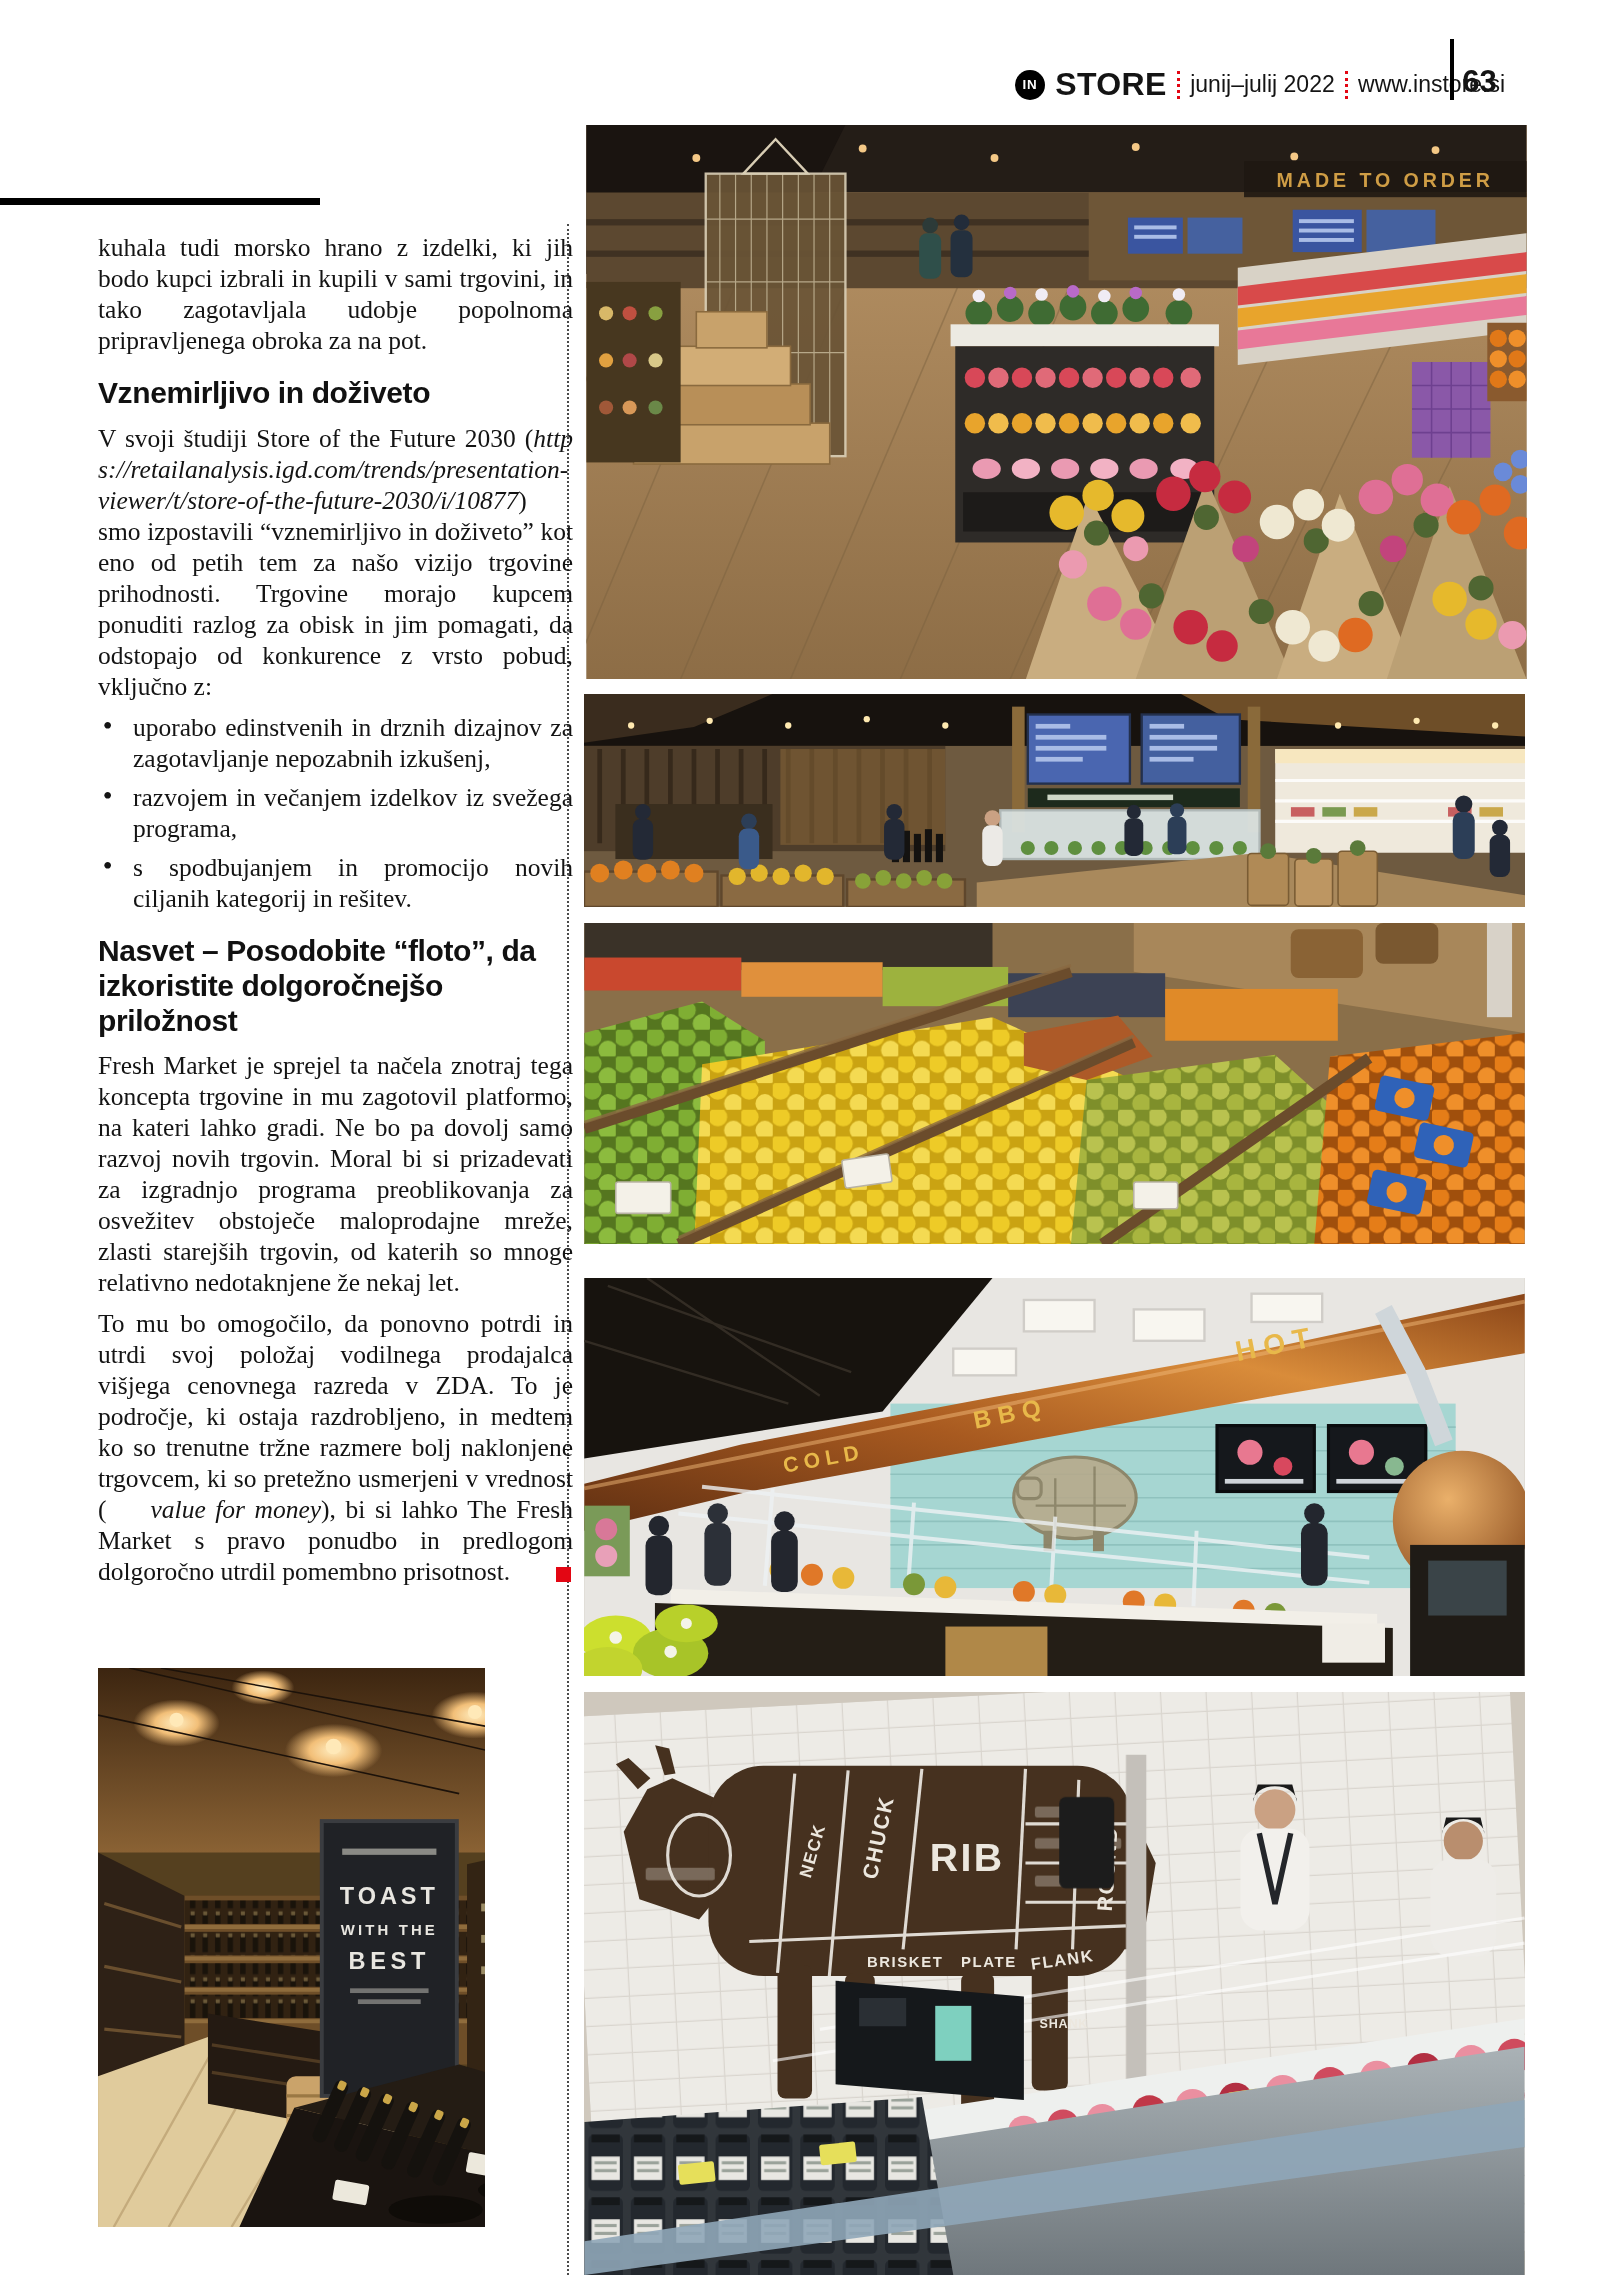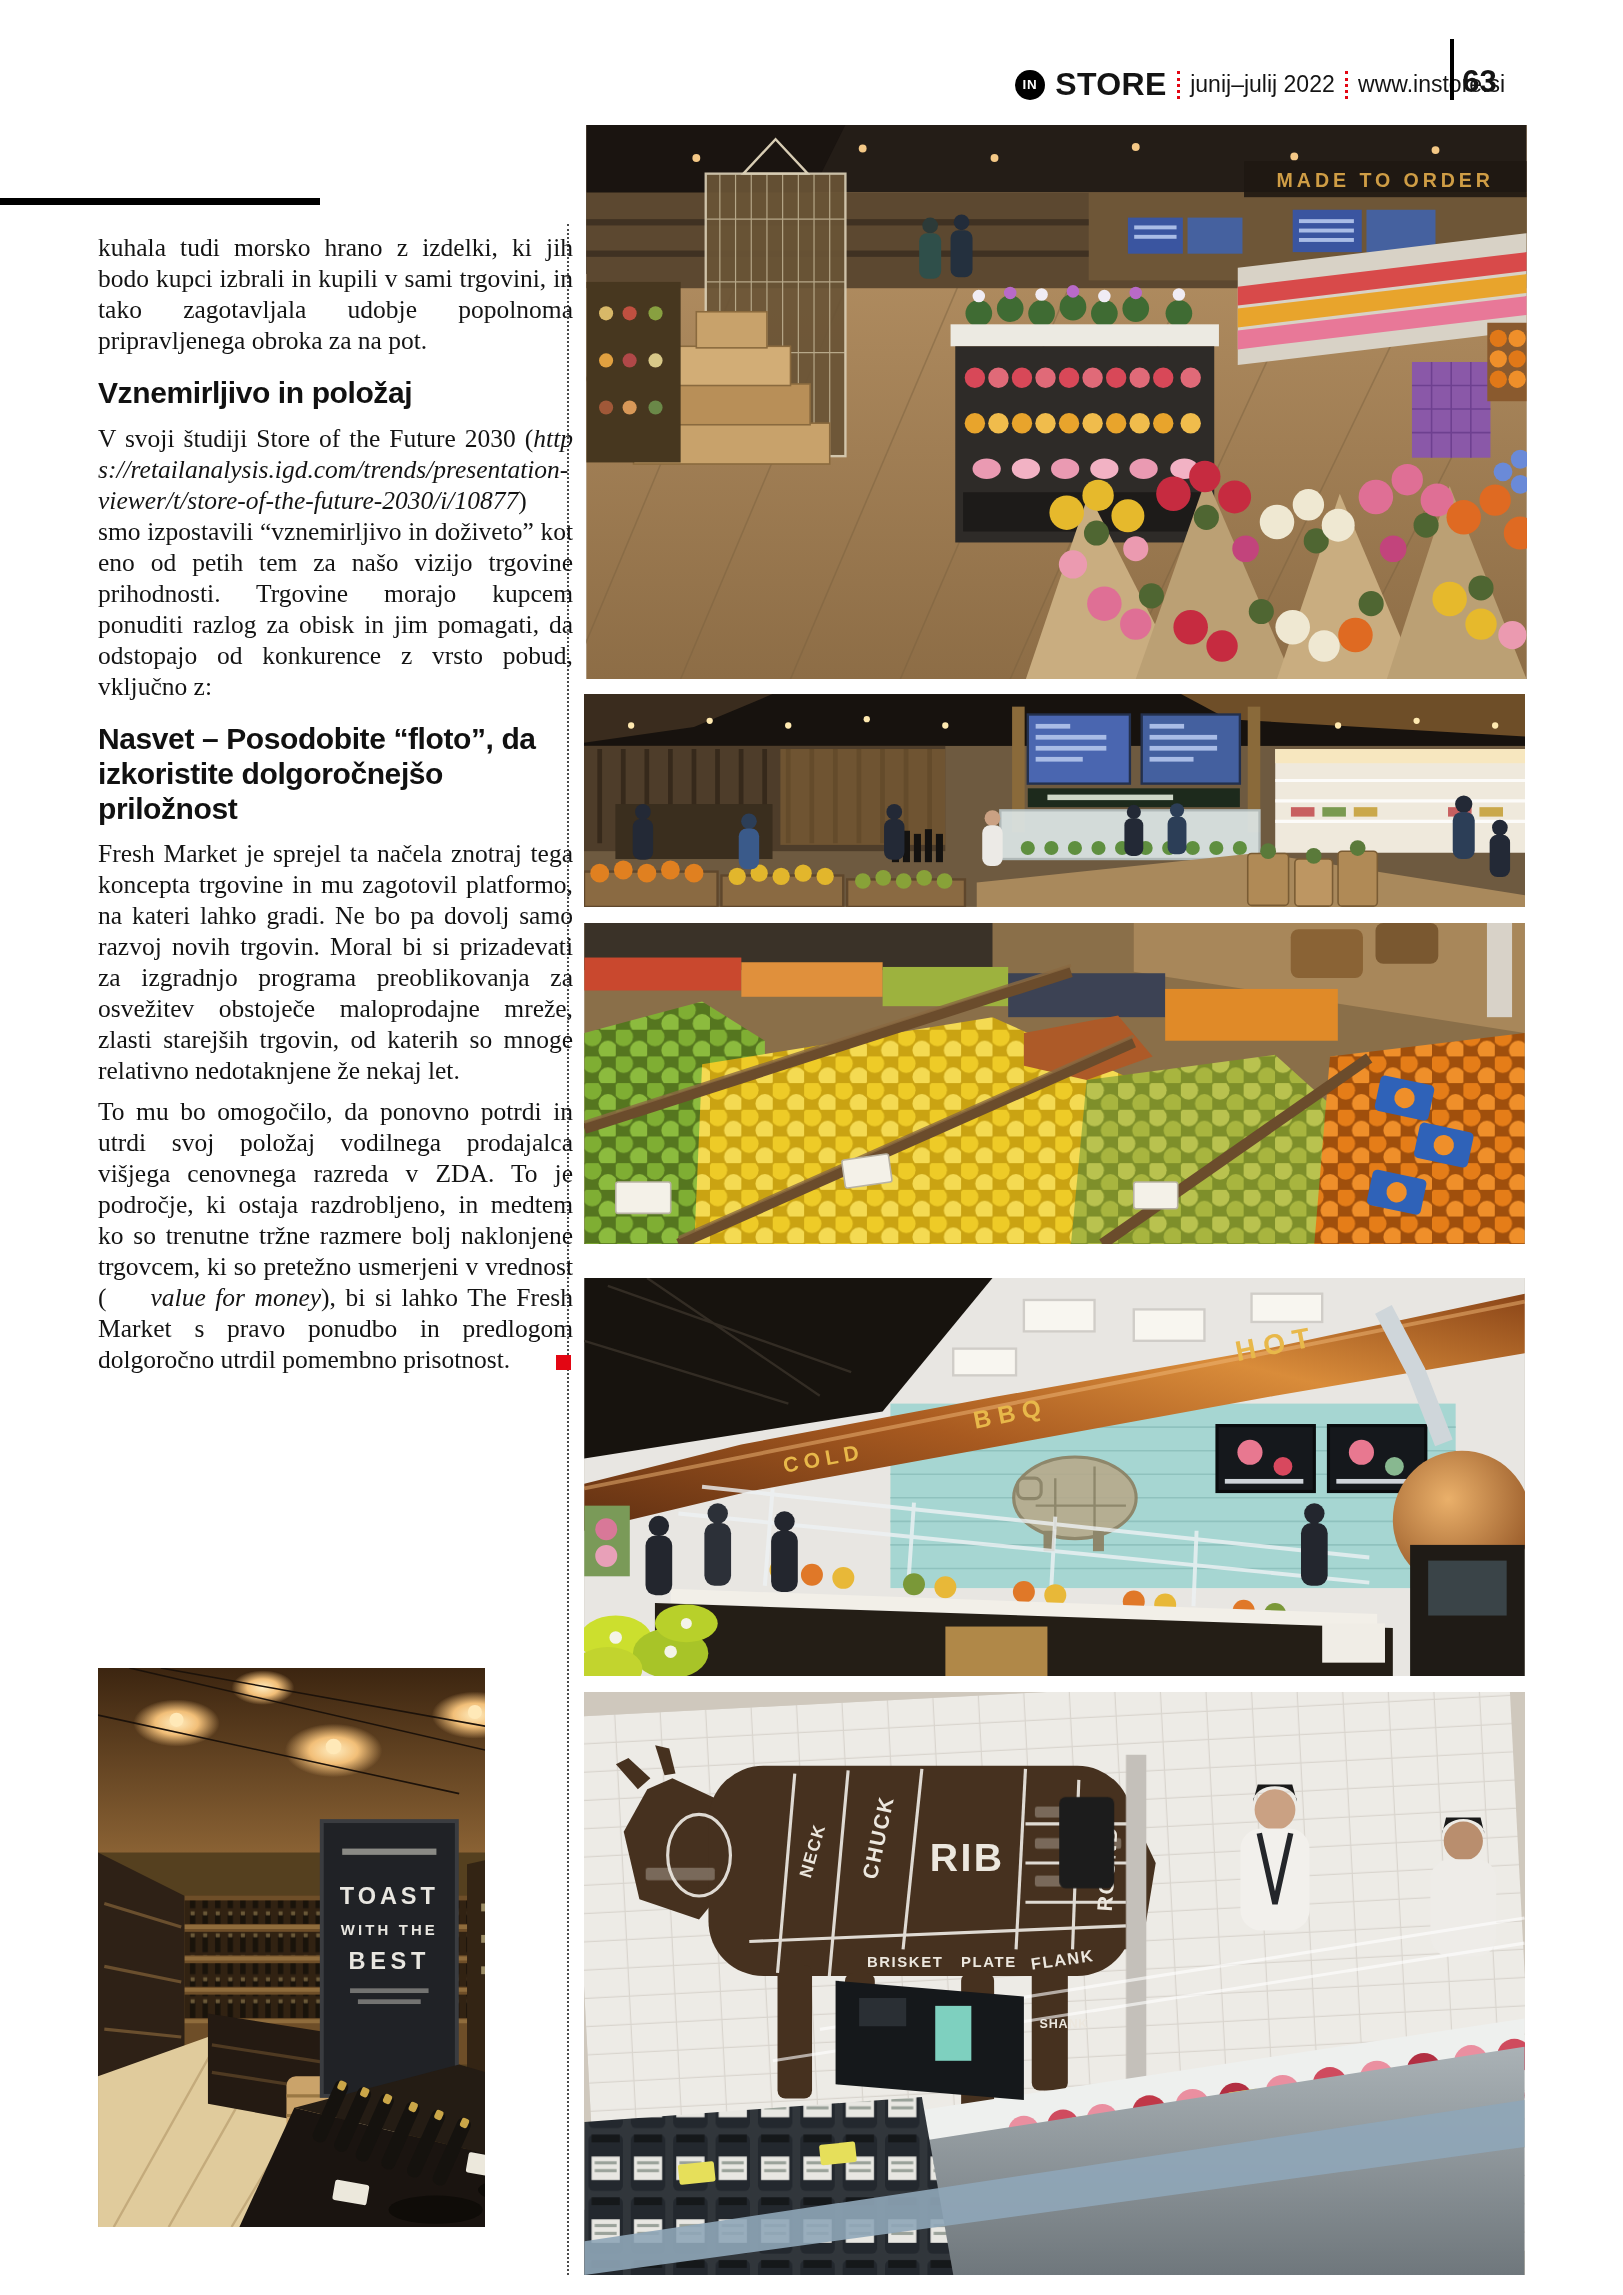--- a/index.html
+++ b/index.html
@@ -56,23 +56,28 @@
     <span class="site">www.instore.si</span>
   </div>
   <div class="pagebar"></div>
   <div class="pageno">63</div>
   <div class="toprule"></div>
   <div class="colrule"></div>
 
   <main class="col">
     <p>kuhala tudi morsko hrano z izdelki, ki jih bodo kupci izbrali in kupili v sami trgovini, in tako zagotavljala udobje popolnoma pripravljenega obroka za na pot.</p>
 
-    <h3>Vznemirljivo in položaj</h3>
+    <h3>Vznemirljivo in doživeto</h3>
     <p><span>V svoji študiji Store of the Future 2030 (</span><em class="u">https://retailanalysis.igd.com/trends/presentation-viewer/t/store-of-the-future-2030/i/10877</em><span>) smo izpostavili “vznemirljivo in doživeto” kot eno od petih tem za našo vizijo trgovine prihodnosti. Trgovine morajo kupcem ponuditi razlog za obisk in jim pomagati, da odstopajo od konkurence z vrsto pobud, vključno z:</span></p>
 
+    <ul>
+      <li>uporabo edinstvenih in drznih dizajnov za zagotavljanje nepozabnih izkušenj,</li>
+      <li>razvojem in večanjem izdelkov iz svežega programa,</li>
+      <li>s spodbujanjem in promocijo novih ciljanih kategorij in rešitev.</li>
+    </ul>
 
     <h3>Nasvet – Posodobite “floto”, da izkoristite dolgoročnejšo priložnost</h3>
     <p>Fresh Market je sprejel ta načela znotraj tega koncepta trgovine in mu zagotovil platformo, na kateri lahko gradi. Ne bo pa dovolj samo razvoj novih trgovin. Moral bi si prizadevati za izgradnjo programa preoblikovanja za osvežitev obstoječe maloprodajne mreže, zlasti starejših trgovin, od katerih so mnoge relativno nedotaknjene že nekaj let.</p>
     <p class="lastp"><span>To mu bo omogočilo, da ponovno potrdi in utrdi svoj položaj vodilnega prodajalca višjega cenovnega razreda v ZDA. To je področje, ki ostaja razdrobljeno, in medtem ko so trenutne tržne razmere bolj naklonjene trgovcem, ki so pretežno usmerjeni v vrednost (</span><em class="it">value for money</em><span>), bi si lahko The Fresh Market s pravo ponudbo in predlogom dolgoročno utrdil pomembno prisotnost.</span><span class="endmark"></span></p>
   </main>
 
   <figure class="photo" id="ph1" style="margin:2px">
     <svg width="941" height="554" viewBox="0 0 1198 706" xmlns="http://www.w3.org/2000/svg">
       <defs>
         <linearGradient id="p1f" x1="0" y1="0" x2="0" y2="1">

